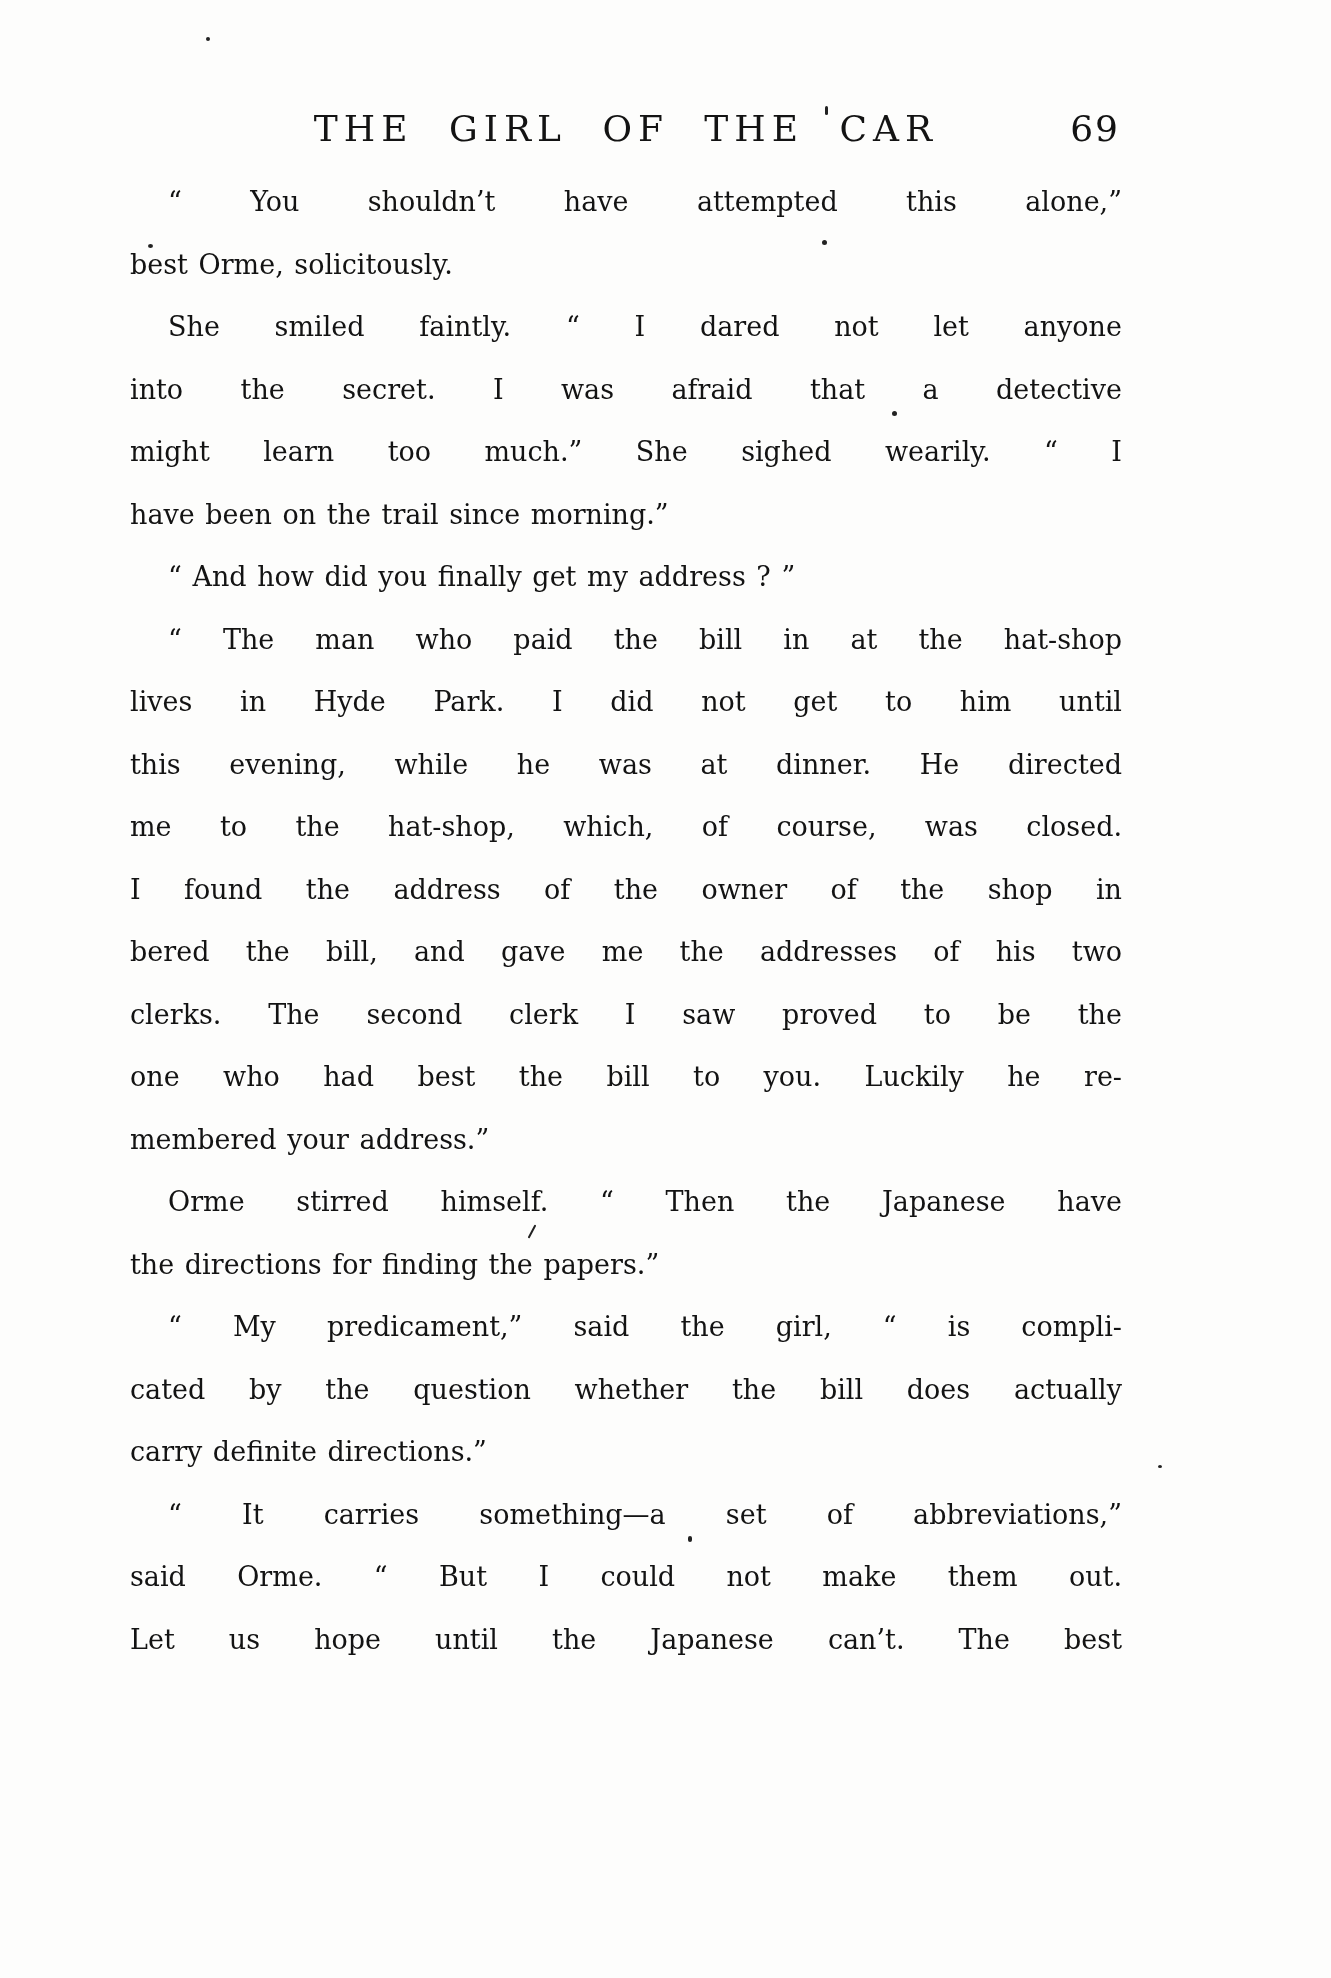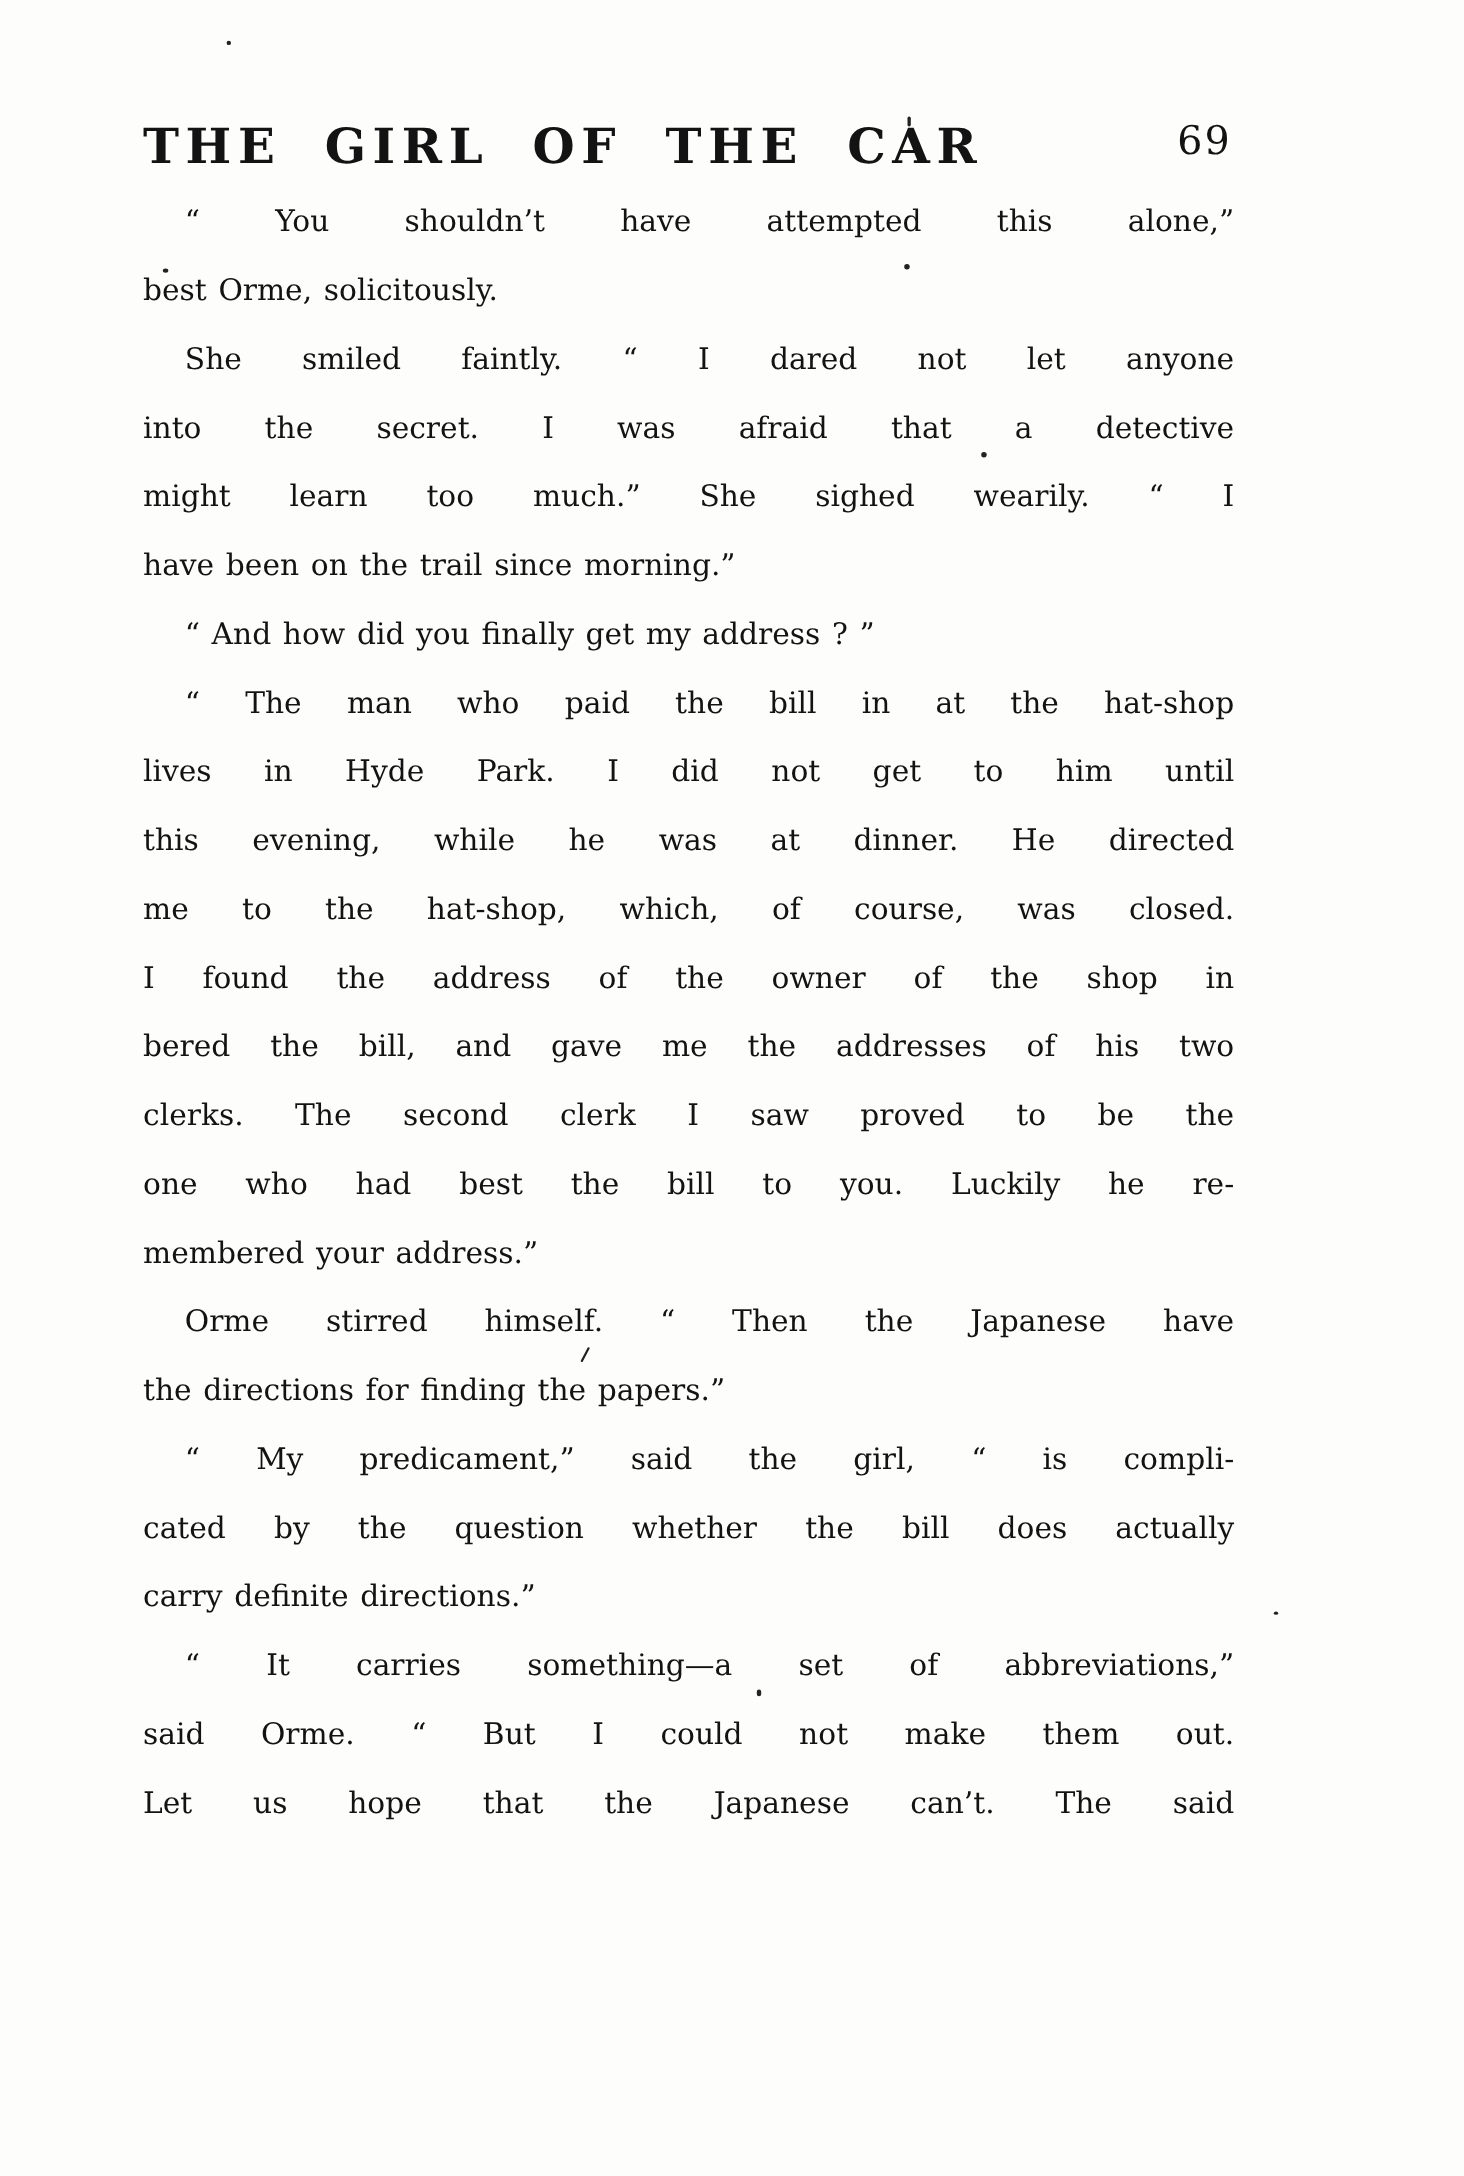--- a/index.html
+++ b/index.html
@@ -15,26 +15,25 @@
   }
   .header-row {
     position: absolute;
     top: 108px;
     left: 130px;
     width: 992px;
     height: 48px;
   }
   .page-title {
     display: block;
-    text-align: left;
-    font-size: 44px;
+    text-align: center;
+    font-size: 36px;
     letter-spacing: 6px;
     word-spacing: 18px;
     white-space: nowrap;
-    font-weight: bold;
   }
   .page-number {
     position: absolute;
     top: 0;
     right: 2px;
     font-size: 36px;
     letter-spacing: 2px;
   }
   .body-text {
     position: absolute;
@@ -96,21 +95,21 @@
     <div class="line">clerks.  The second clerk I saw proved to be the</div>
     <div class="line">one who had best the bill to you.  Luckily he re-</div>
     <div class="line para-end">membered your address.”</div>
     <div class="line indent">Orme stirred himself.  “ Then the Japanese have</div>
     <div class="line para-end">the directions for finding the papers.”</div>
     <div class="line indent">“ My predicament,” said the girl, “ is compli-</div>
     <div class="line">cated by the question whether the bill does actually</div>
     <div class="line para-end">carry definite directions.”</div>
     <div class="line indent">“ It carries something—a set of abbreviations,”</div>
     <div class="line">said Orme.  “ But I could not make them out.</div>
-    <div class="line">Let us hope that the Japanese can’t.  The said</div>
+    <div class="line">Let us hope until the Japanese can’t.  The best</div>
   </div>
 
   <div class="speck" style="left:206px; top:37px;  width:4px; height:4px;"></div>
   <div class="speck" style="left:825px; top:106px; width:3px; height:9px; border-radius:2px;"></div>
   <div class="speck" style="left:822px; top:240px; width:5px; height:5px;"></div>
   <div class="speck" style="left:148px; top:244px; width:5px; height:4px;"></div>
   <div class="speck" style="left:892px; top:411px; width:5px; height:5px;"></div>
   <div class="speck-slash" style="left:531px; top:1224px;"></div>
   <div class="speck" style="left:1158px; top:1465px; width:4px; height:3px;"></div>
   <div class="speck" style="left:688px; top:1536px; width:4px; height:6px; border-radius:2px;"></div>

